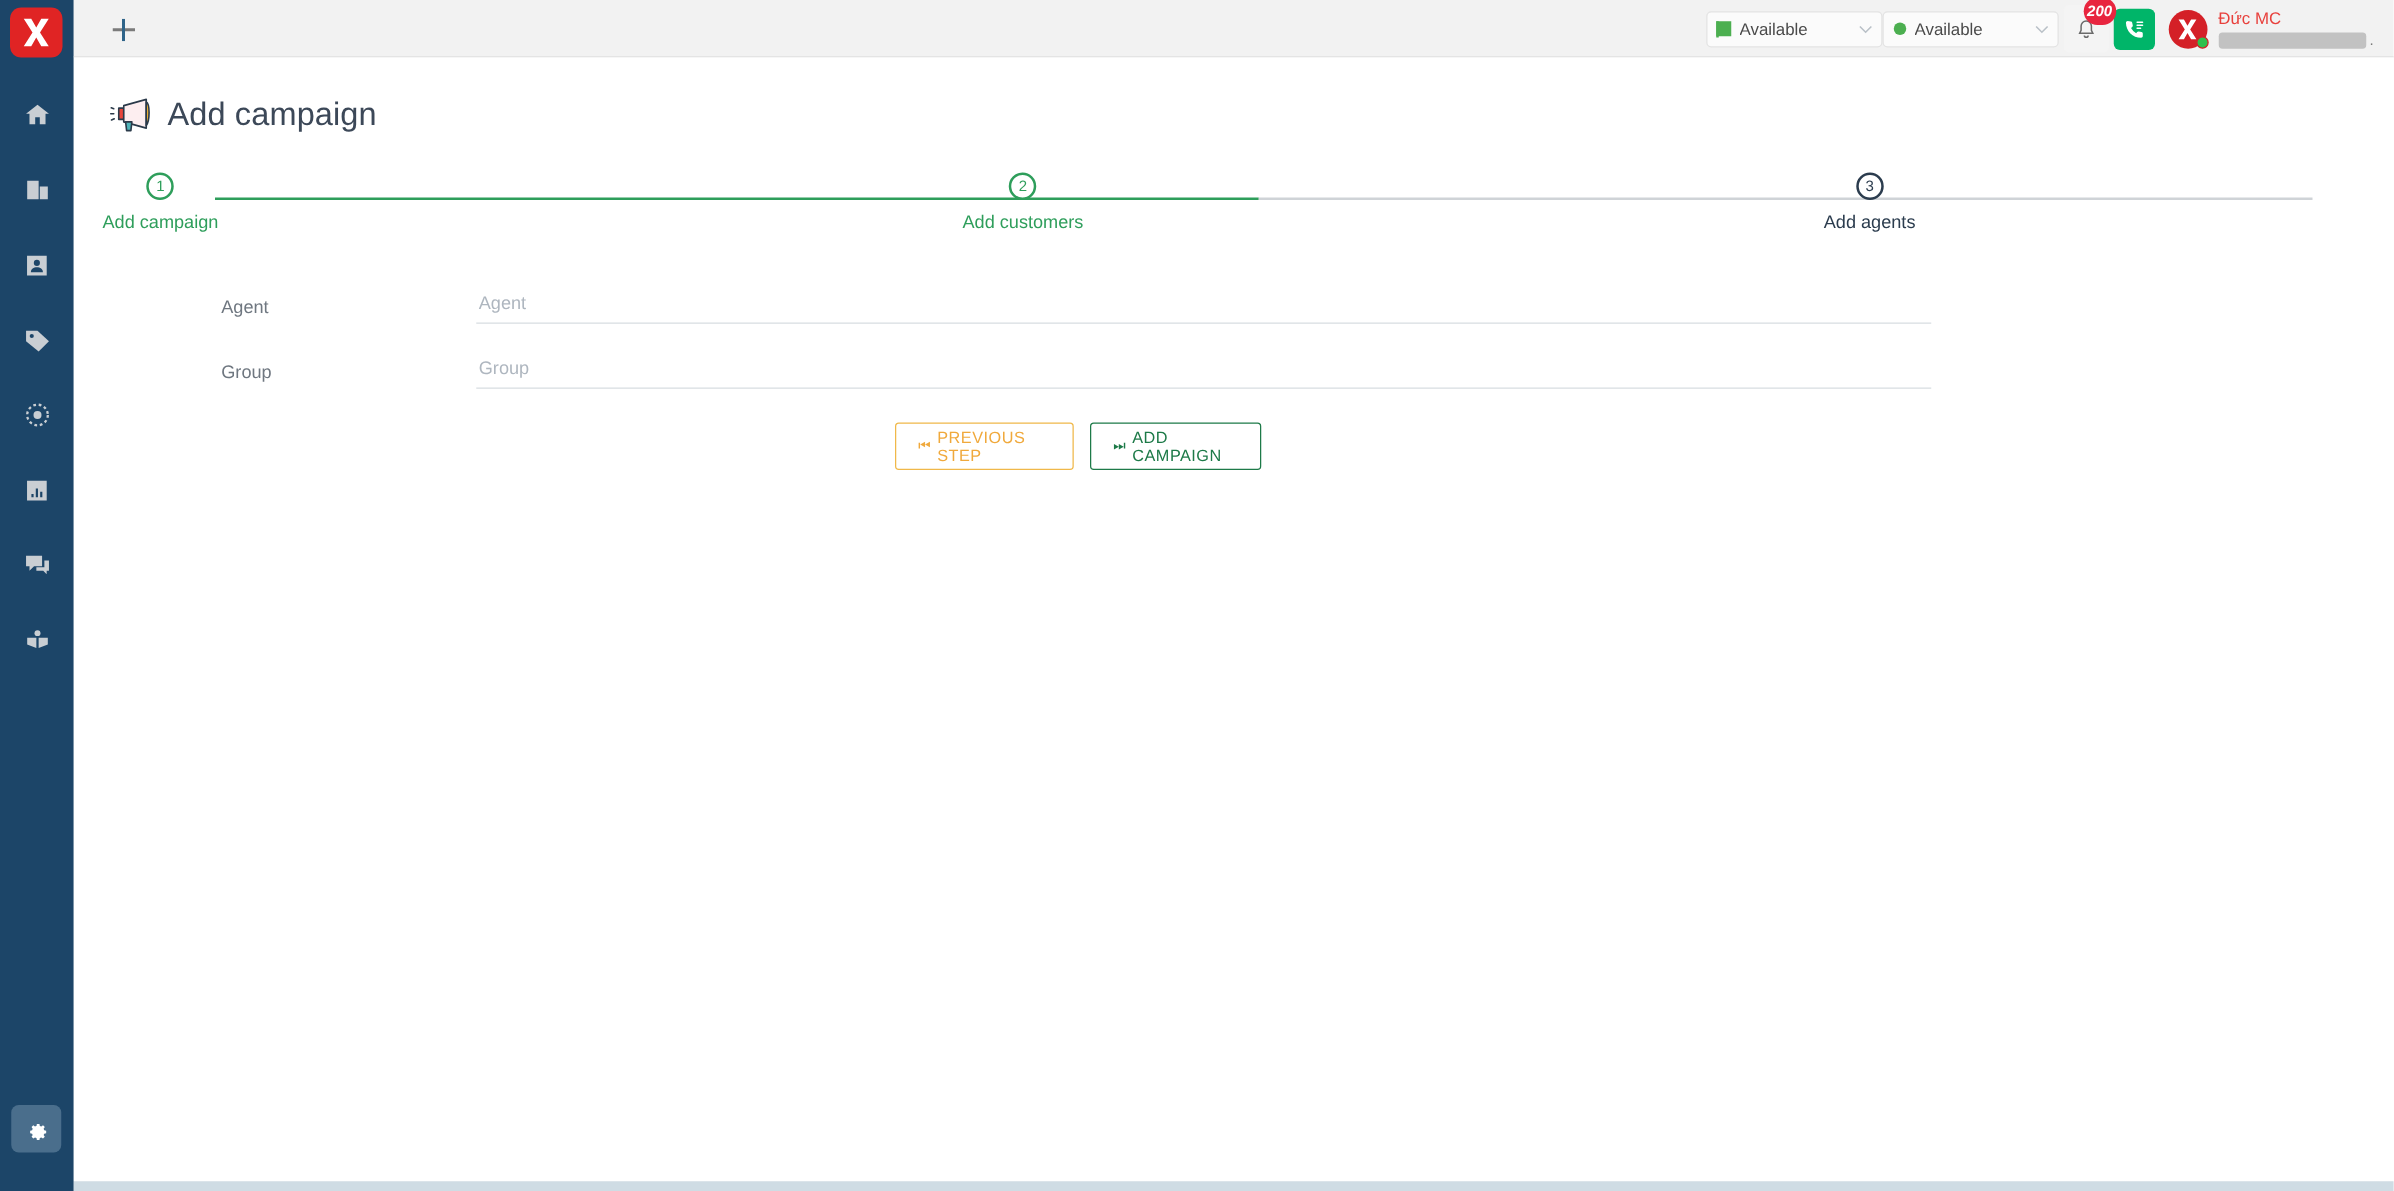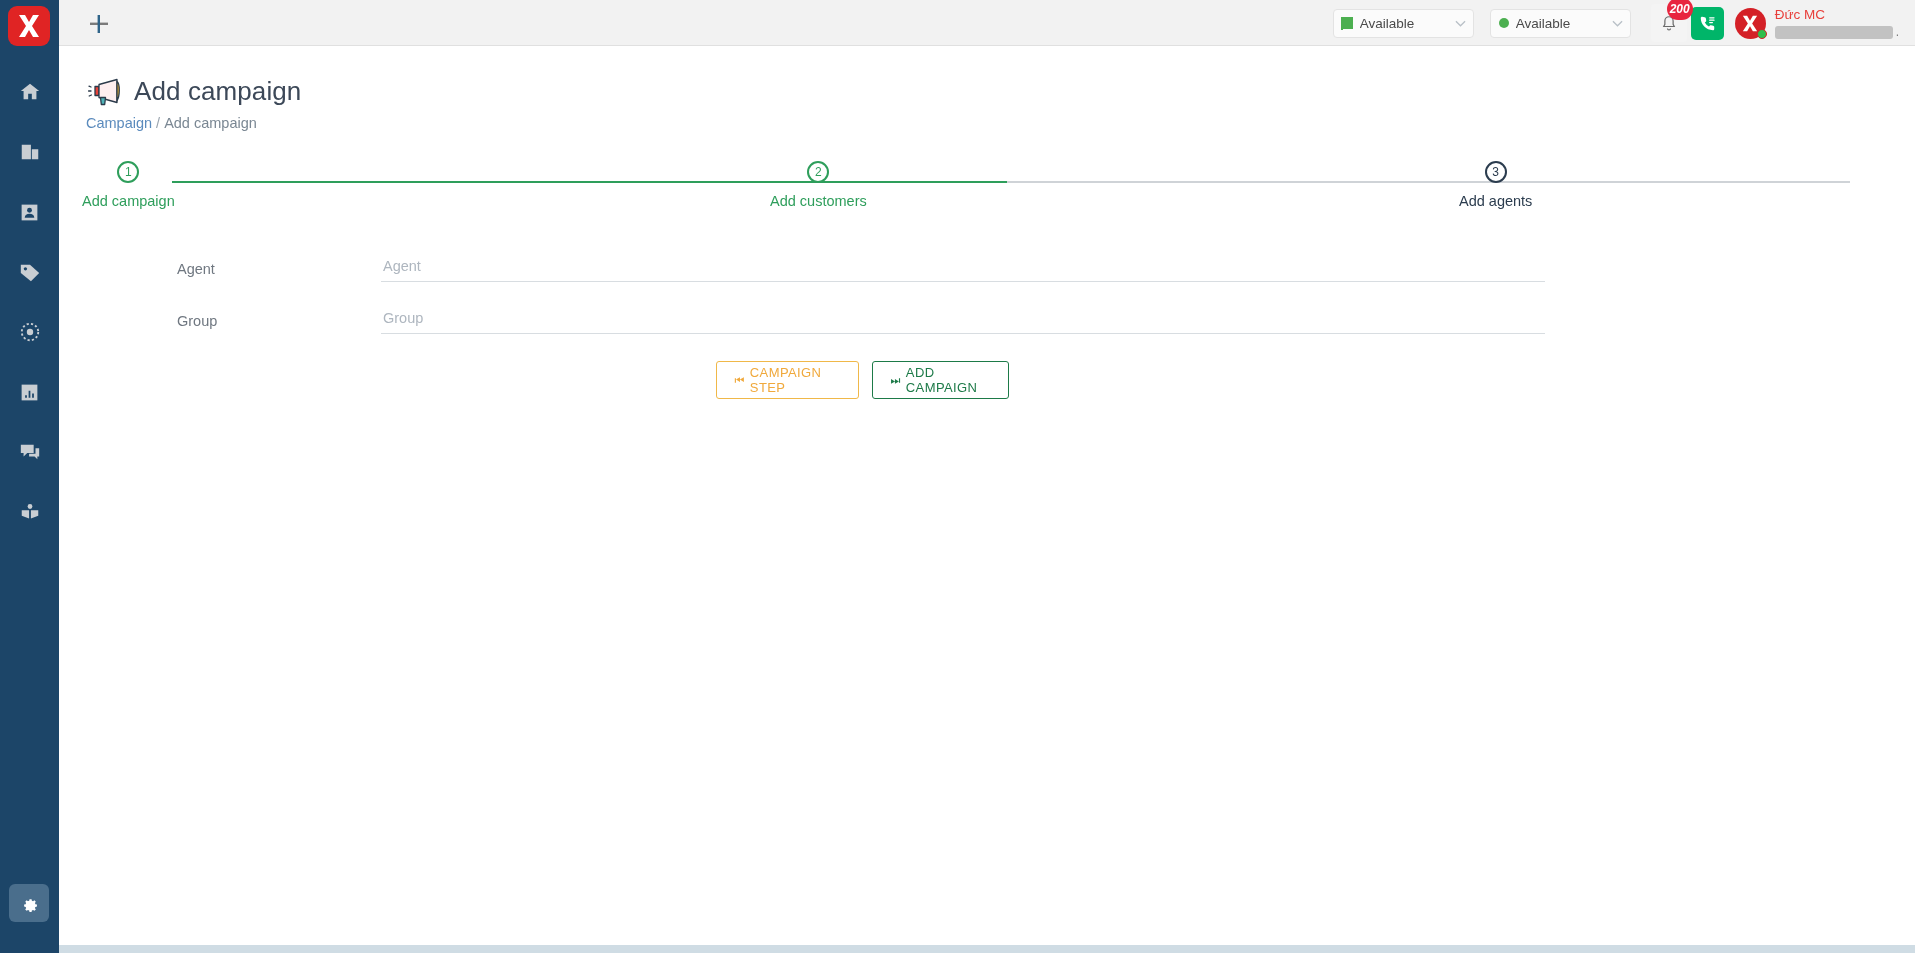--- a/index.html
+++ b/index.html
@@ -49,21 +49,21 @@
   }
   .tab-add svg{display:block;}
 
   .topbar-right {
     position:absolute; right:0; top:0; height:46px;
     display:flex; align-items:center; gap:0;
   }
   .status-select {
     width:141px; height:29px; background:#fbfbfb;
     border:1px solid #e3e3e3; border-radius:4px;
-    display:flex; align-items:center; padding:0 7px; margin-right:16px;
+    display:flex; align-items:center; padding:0 7px; margin-right:0;
     cursor:pointer; position:relative;
   }
   .status-select .st-label {
     font-size:13.5px; color:#4a4a4a; margin-left:7px;
     white-space:nowrap; overflow:hidden;
   }
   .st-flag { width:12px; height:12px; background:#4caf50; display:block; position:relative; }
   .st-flag::after{content:"";position:absolute;left:0;top:0;width:2px;height:13px;background:#4caf50;}
   .st-dot { width:10px; height:10px; border-radius:50%; background:#4caf50; display:block; margin-left:1px;}
   .st-caret {
@@ -317,23 +317,20 @@
             <path d="M9 12.5 h4 v9 h-4 z" fill="#e8443a"></path>
             <path d="M13 10.5 L31 5.5 v23 L13 23.5 z" fill="#fdeef0"></path>
             <path d="M31 7.5 c3 1.5 3 15 0 19 z" fill="#f7b733"></path>
             <path d="M14.5 23.5 h5 l-0.8 7 h-3.4 z" fill="#4fb3b8"></path>
           </g>
         </svg>
       </span>
       <span class="page-title">Add campaign</span>
     </div>
 
-    <div class="breadcrumb">
-      <a>Campaign</a><span class="sep">/</span><span>Add campaign</span>
-    </div>
 
     <div class="stepper">
       <div class="step-line done" style="left:113px; width:835px;"></div>
       <div class="step-line todo" style="left:948px; width:843px;"></div>
 
       <div class="step" style="left:23px;">
         <div class="step-circle">1</div>
         <div class="step-label">Add campaign</div>
       </div>
 
@@ -360,21 +357,21 @@
       <div class="form-row">
         <div class="form-label">Group</div>
         <div class="form-field">
           <input type="text" placeholder="Group" style="">
         </div>
       </div>
 
       <div class="btn-row">
         <div class="btn btn-prev">
           <span class="bicon">⏮</span>
-          <span>CAMPAIGN STEP</span>
+          <span>PREVIOUS STEP</span>
         </div>
         <div class="btn btn-next">
           <span class="bicon">⏭</span>
           <span>ADD CAMPAIGN</span>
         </div>
       </div>
 
     </div>
   </div>
 

